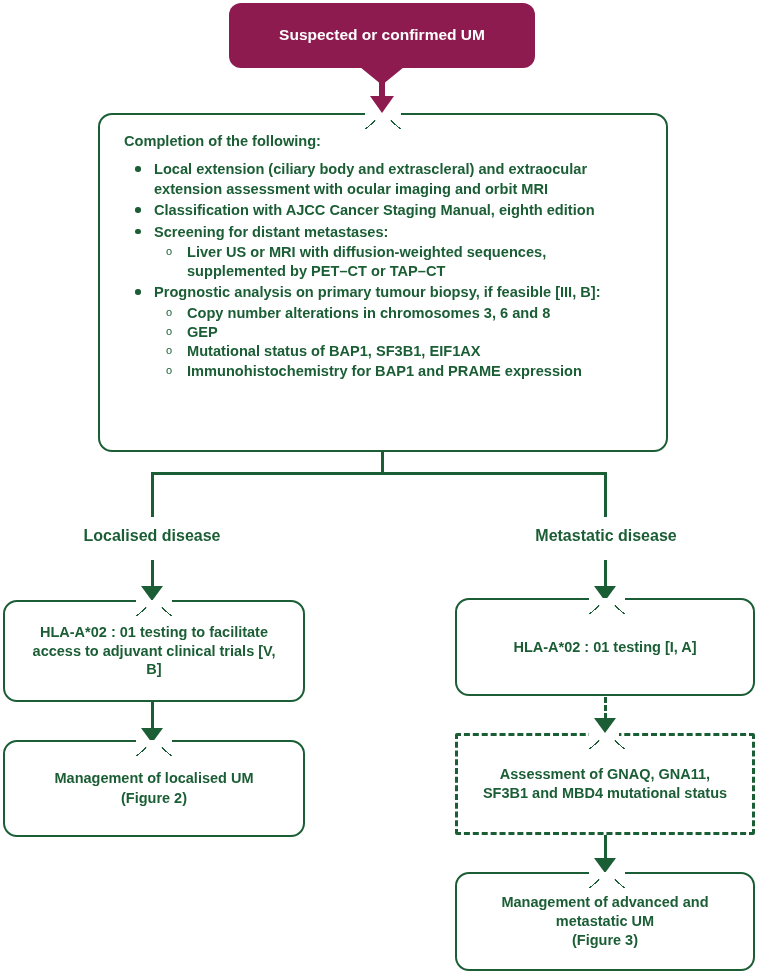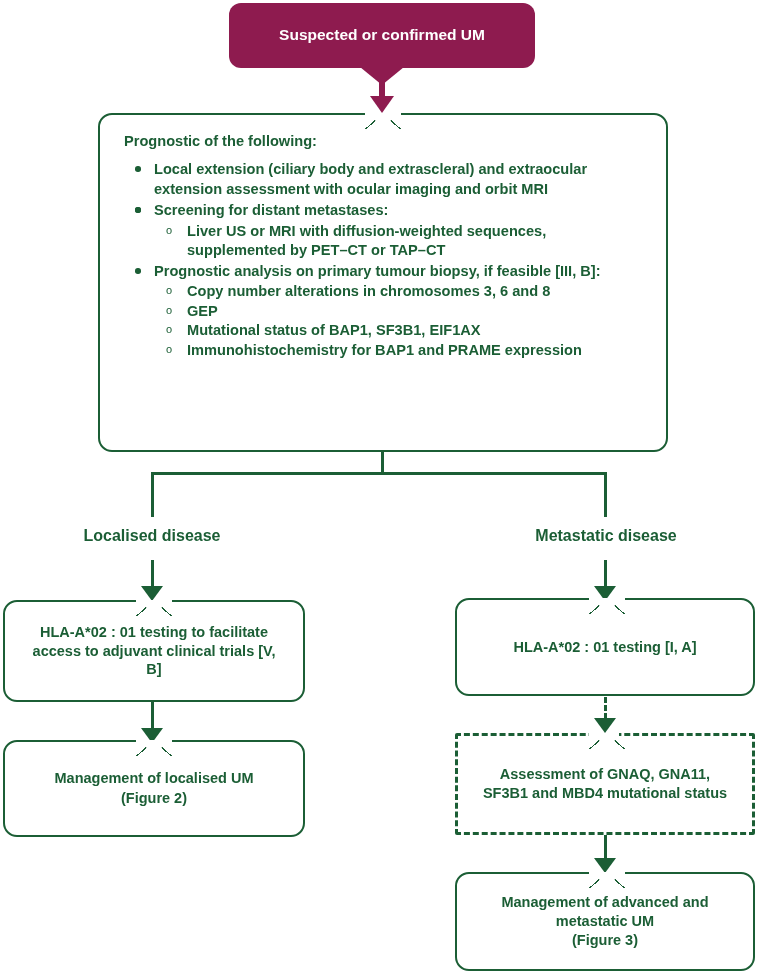--- a/index.html
+++ b/index.html
@@ -220,29 +220,30 @@
     <div class="header-text">Suspected or confirmed UM</div>
   </div>
   <div class="header-tail"></div>
   <div class="maroon-shaft"></div>
   <div class="maroon-head"></div>
 
   <div class="gbox" style="left:98px; top:113px; width:570px; height:339px;"></div>
   <div class="notch" style="left:365px; top:113px;"></div>
 
   <div class="main-content">
-    <p class="main-intro">Prognostic of the following:</p>
+    <p class="main-intro">Completion of the following:</p>
 
     <ul class="lvl1">
       <li>
         <span class="bullet-dot"></span>
         <span>Local extension (ciliary body and extrascleral) and extraocular extension assessment with ocular imaging and orbit MRI</span>
       </li>
       <li>
         <span class="bullet-dot"></span>
+        <span>Classification with AJCC Cancer Staging Manual, eighth edition</span>
       </li>
       <li>
         <span class="bullet-dot"></span>
         <span>Screening for distant metastases:</span>
         <ul class="lvl2">
           <li>
             <span class="bullet-o">o</span>
             <span>Liver US or MRI with diffusion-weighted sequences, supplemented by PET–CT or TAP–CT</span>
           </li>
         </ul>

